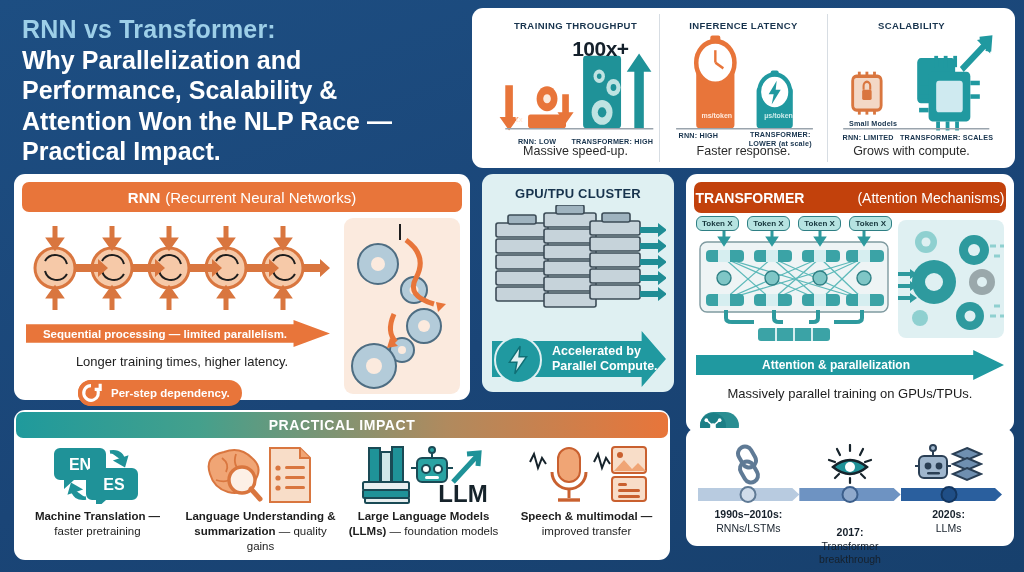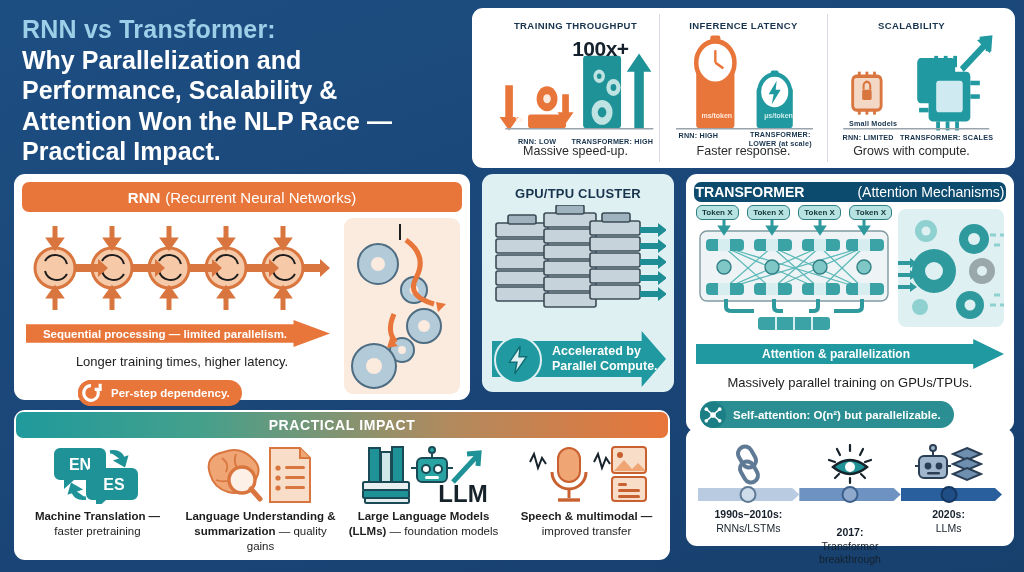--- a/index.html
+++ b/index.html
@@ -108,21 +108,21 @@
   .gpu-arrow-txt { font-size: 12.5px; font-weight: bold; line-height: 1.2; margin-left: 60px; }
   .bolt-badge {
     position: absolute; left: 4px; top: 50%; transform: translateY(-50%);
     width: 48px; height: 48px; border-radius: 50%; background: #2099a0;
     display: flex; align-items: center; justify-content: center;
     border: 2px solid #dff0f2;
   }
 
   
   #trf { left: 686px; top: 174px; width: 328px; height: 258px; padding: 8px; }
-  #trf .card-hdr { background: #0c4a6e; height: 20px; font-size: 14px; gap: 48px; }
+  #trf .card-hdr { background: #c2410c; height: 31px; font-size: 14px; gap: 48px; }
   .trf-body { position: relative; height: calc(100% - 32px); margin-top: 3px; }
   .trf-diagram {
     position: absolute; left: 2px; top: 2px; width: 196px; height: 128px;
   }
   .trf-gearbox {
     position: absolute; right: 2px; top: 4px; width: 106px; height: 118px;
     background: #dff0f2; border-radius: 8px;
   }
   .attn-arrow {
     position: absolute; left: 2px; top: 134px; width: 308px; height: 30px;
@@ -605,21 +605,20 @@
             </g>
             <g fill="#fff">
               <circle cx="12" cy="12" r="3.4"></circle>
                 <circle cx="4" cy="5" r="2.2"></circle>
                 <circle cx="20" cy="5" r="2.2"></circle>
               <circle cx="4" cy="19" r="2.2"></circle>
                 <circle cx="20" cy="19" r="2.2"></circle>
             </g>
           </svg>
         </span>
-        <span>Self-attention: O(n²) but parallelizable.</span>
       </div>
     </div>
   </div>
 
   <div class="card" id="impact">
     <div class="card-hdr">PRACTICAL IMPACT</div>
     <div class="impact-row">
 
       <div class="impact-item">
         <div class="impact-art">

